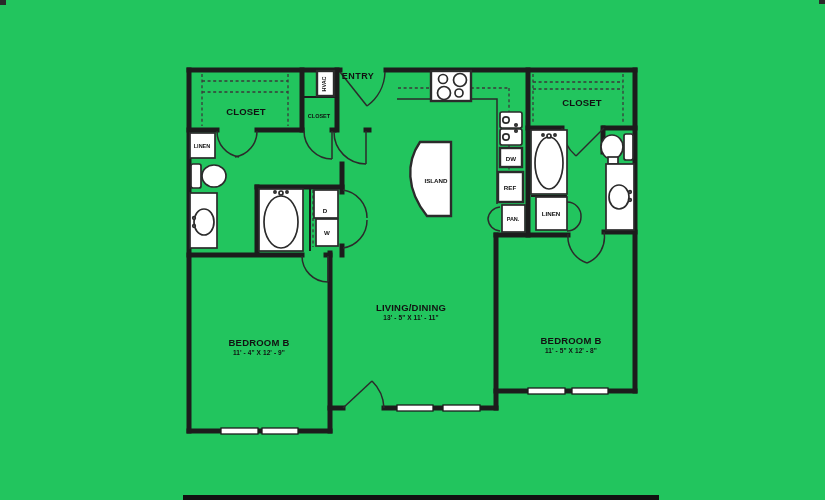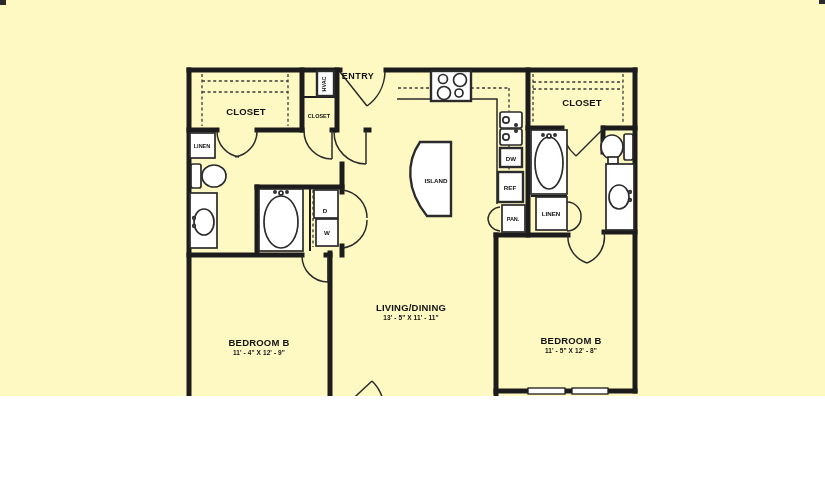--- a/index.html
+++ b/index.html
@@ -1,16 +1,16 @@
 <!DOCTYPE html>
 <html><head>
 <meta charset="utf-8">
 <style>
   html,body{margin:0;padding:0;background:#ffffff;}
-  .stage{position:relative;width:825px;height:396px;background:#fef9c3;overflow:hidden;
+  .stage{position:relative;width:825px;height:500px;background:#22c55e;overflow:hidden;
          font-family:"Liberation Sans",sans-serif;}
   svg{position:absolute;left:0;top:0;}
   text{fill:#111;font-family:"Liberation Sans",sans-serif;font-weight:bold;}
   .room-name{font-size:9.5px;letter-spacing:.2px;}
   .room-dims{font-size:6.5px;letter-spacing:.1px;}
   .sm-label{font-size:5.5px;}
   .md-label{font-size:6.2px;}
   .entry-label{font-size:9px;letter-spacing:.5px;}
   .wall{stroke:#1c1c1c;stroke-width:5;fill:none;stroke-linecap:square;}
   .wall-thin{stroke:#1c1c1c;stroke-width:2;fill:none;}

